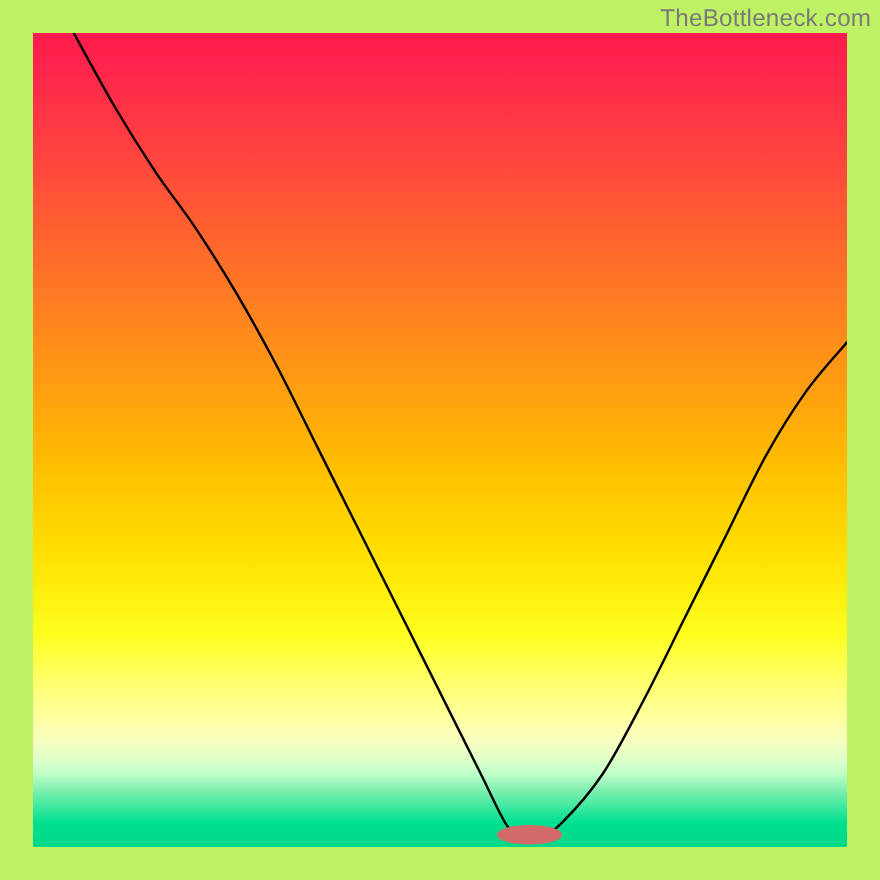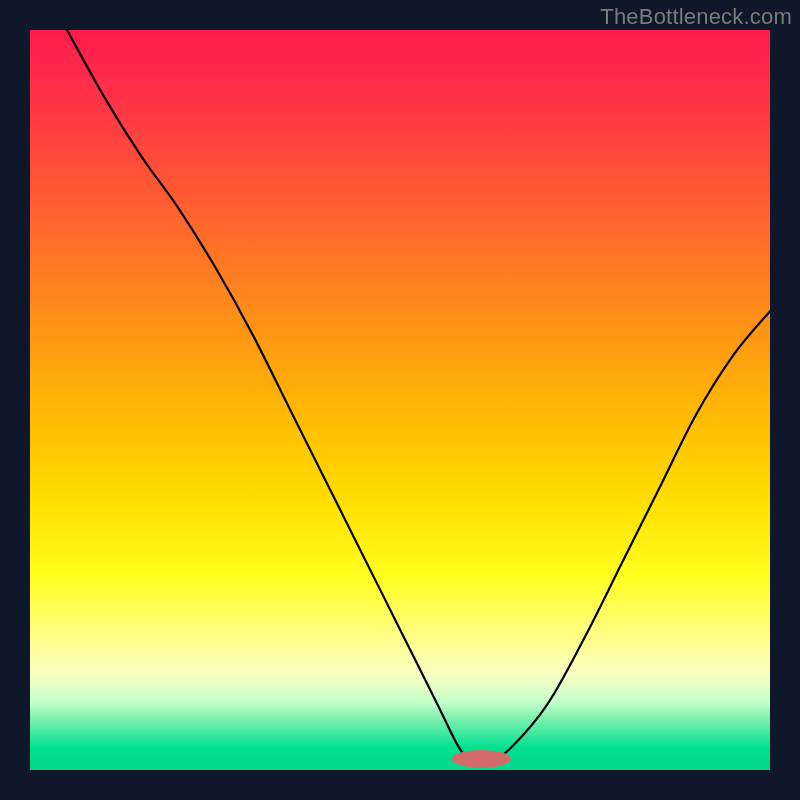--- a/index.html
+++ b/index.html
@@ -8,21 +8,21 @@
     width: 800px;
     height: 800px;
     background: #000;
     overflow: hidden;
     font-family: Arial, Helvetica, sans-serif;
   }
   .frame {
     position: relative;
     width: 800px;
     height: 800px;
-    background: #0f172a;
+    background: #bef264;
   }
   .plot-area {
     position: absolute;
     left: 30px;
     top: 30px;
     width: 740px;
     height: 740px;
     
     background: linear-gradient(to bottom,
       #ff1a4d 0%,

